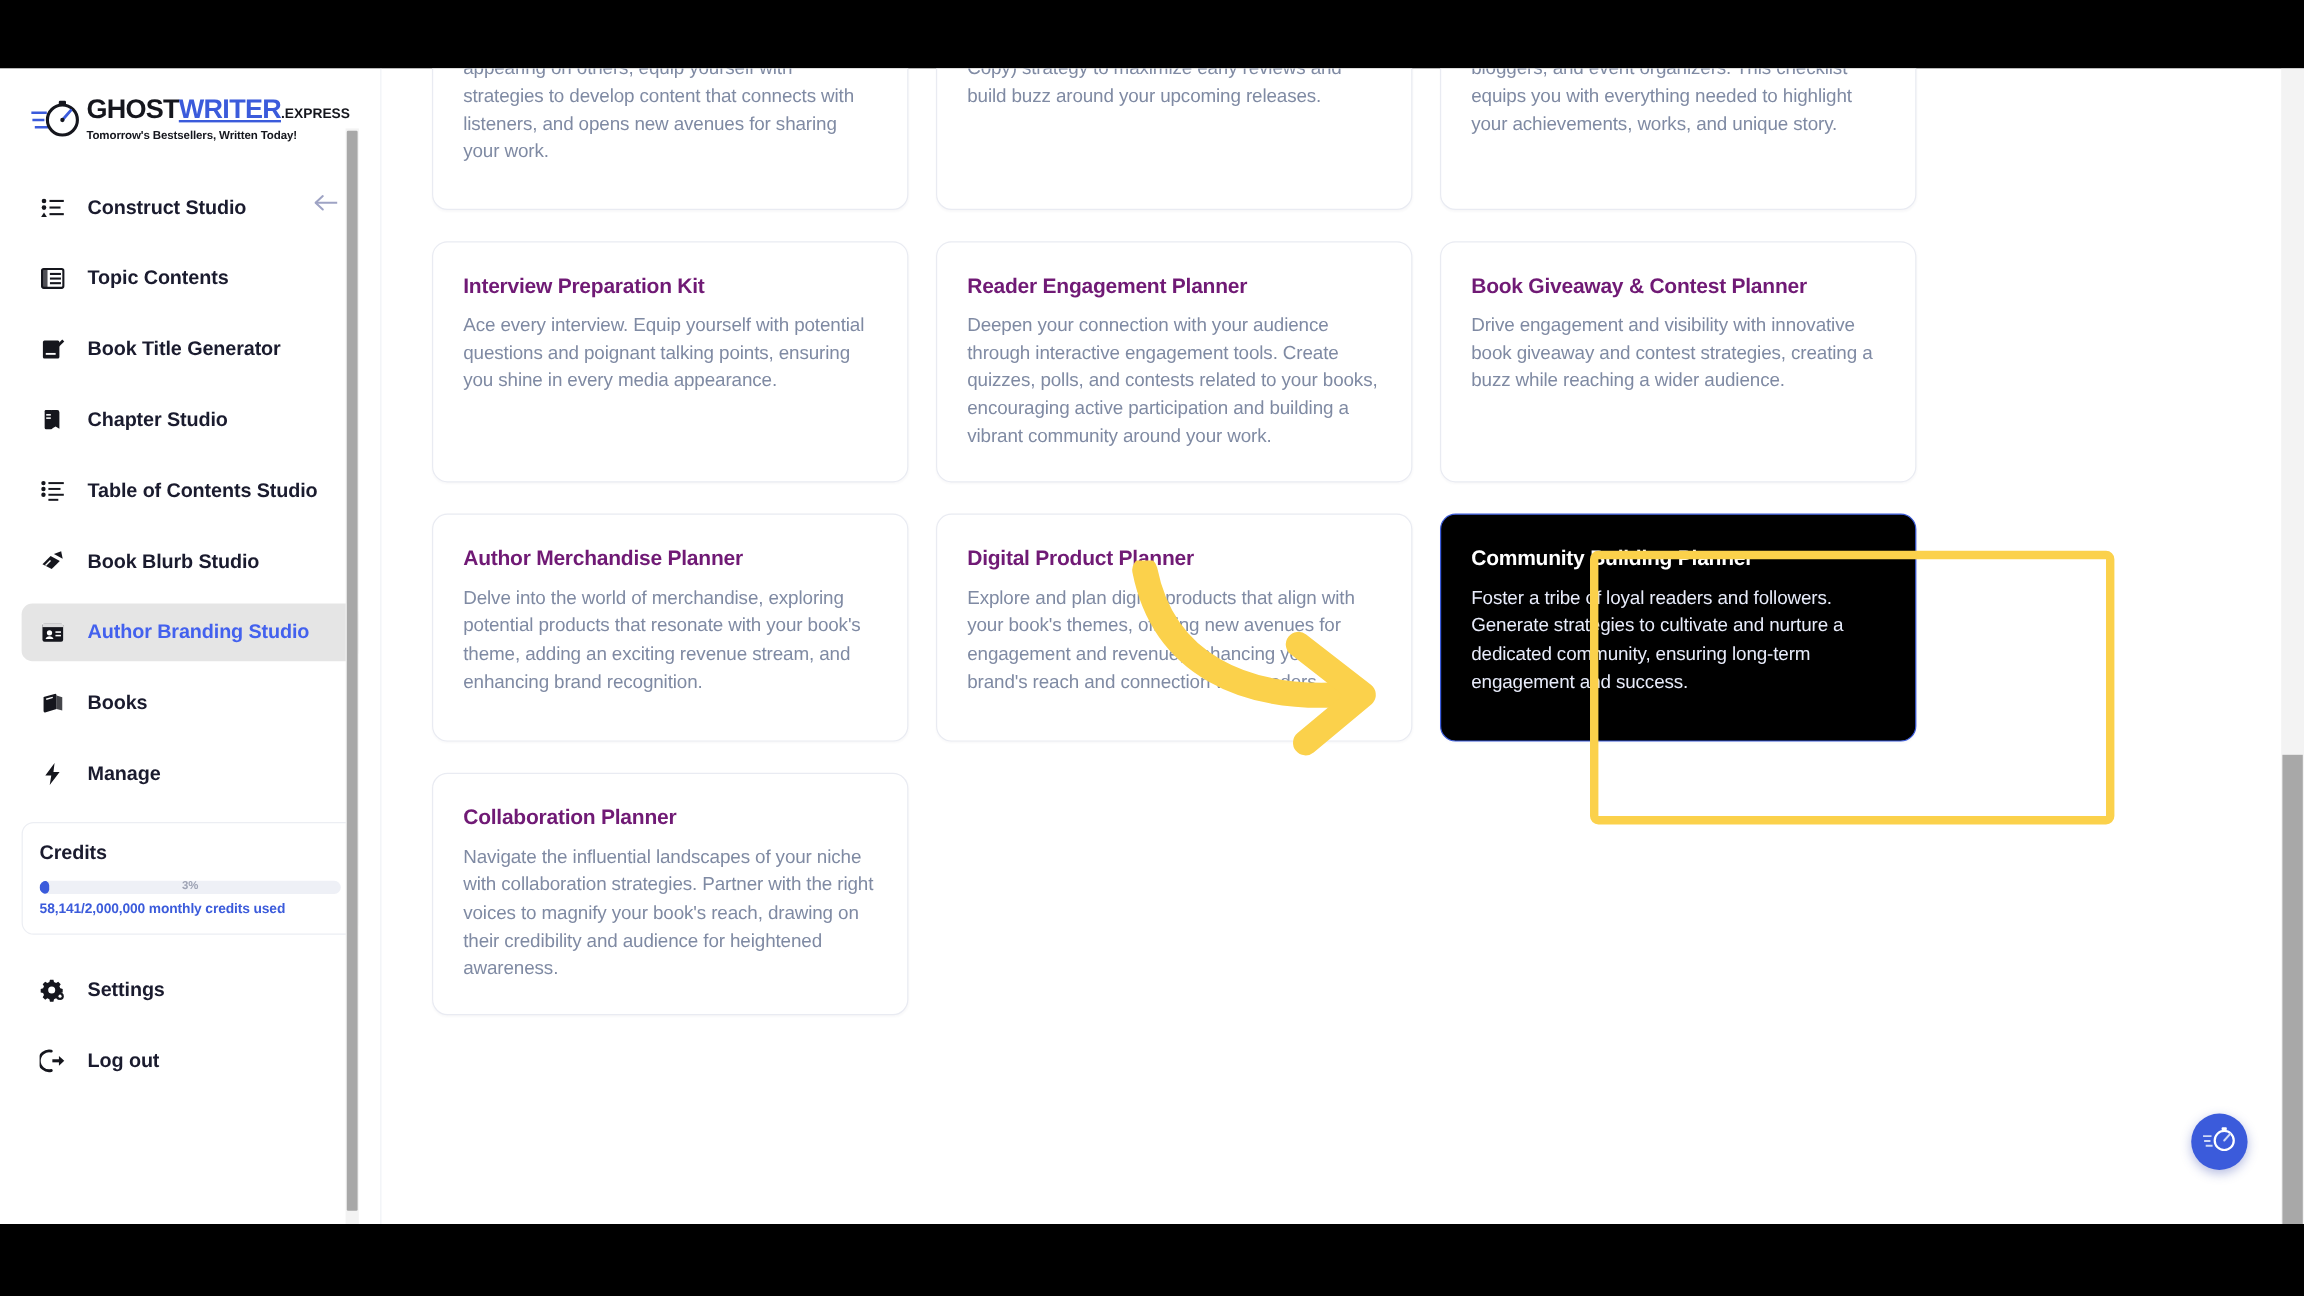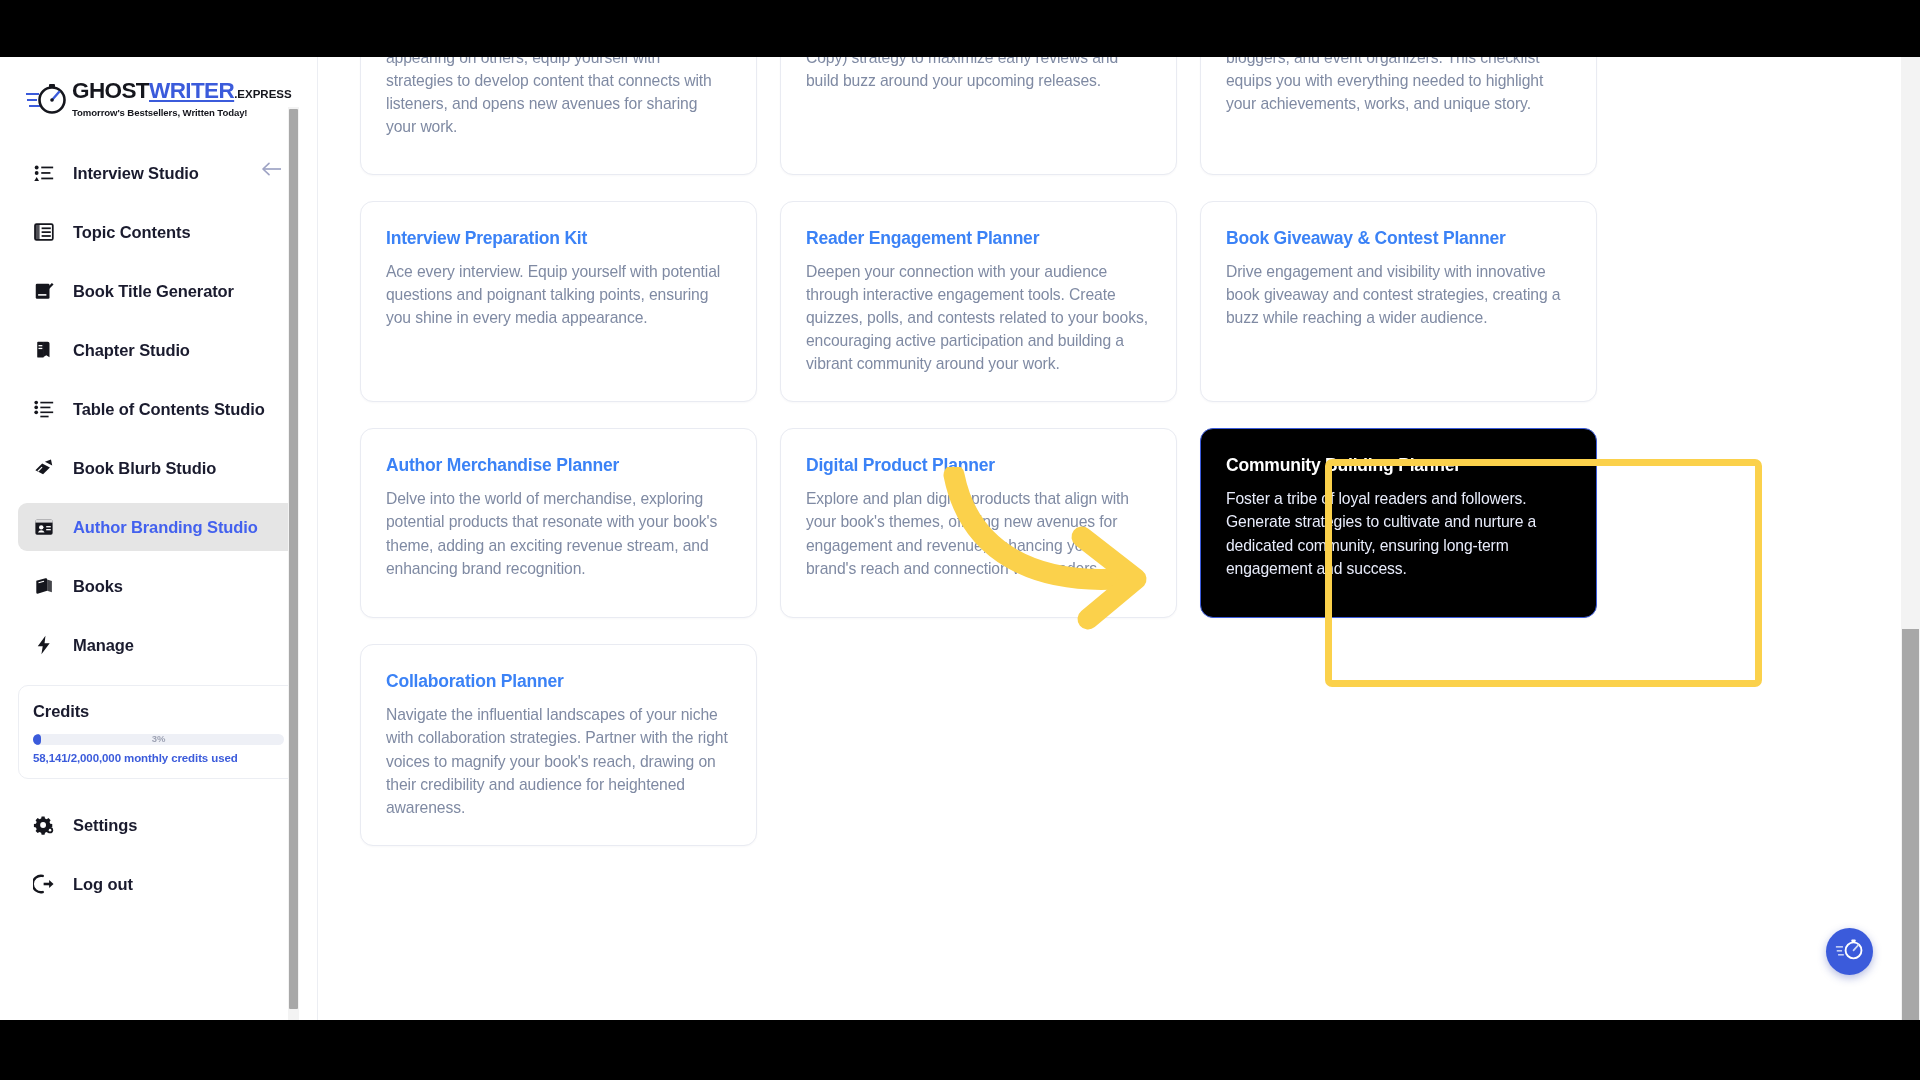--- a/index.html
+++ b/index.html
@@ -122,21 +122,21 @@
   .card {
     background: #ffffff;
     border: 1px solid #e9ebf2;
     border-radius: 13px;
     padding: 26px 25px;
     min-height: 190px;
     cursor: pointer;
     box-shadow: 0 1px 2px rgba(20,25,60,.03);
   }
   .card-title {
-    font-size: 17.5px; font-weight: 700; color: #3b82f6;
+    font-size: 17.5px; font-weight: 700; color: #701a75;
     letter-spacing: -0.2px; margin-bottom: 11px;
   }
   .card-desc {
     font-size: 15.7px; line-height: 1.47; color: #7f8aa3;
     letter-spacing: -0.1px;
   }
 
   
   .card.selected {
     background: #000000; border-color: #3b5bdb;
@@ -211,21 +211,21 @@
         <span class="nav-ico">
           <svg viewBox="0 0 24 24" width="22" height="22">
             <circle cx="4" cy="6" r="2.1" fill="#15161d"></circle>
               <rect x="9" y="5" width="13" height="1.9" fill="#15161d"></rect>
             <circle cx="4" cy="12" r="2.1" fill="#15161d"></circle>
               <rect x="9" y="11" width="10" height="1.9" fill="#15161d"></rect>
             <path d="M4 16.4 L6.6 20.6 L1.4 20.6 Z" fill="#15161d"></path>
               <rect x="9" y="17" width="13" height="1.9" fill="#15161d"></rect>
           </svg>
         </span>
-        <span class="nav-label">Interview Studio</span>
+        <span class="nav-label">Construct Studio</span>
       </div>
 
       <div class="nav-item">
         <span class="nav-ico">
           <svg viewBox="0 0 24 24" width="22" height="22">
             <rect x="2.2" y="3.4" width="19.4" height="17.2" rx="1.6" fill="none" stroke="#15161d" stroke-width="1.9"></rect>
             <rect x="2.2" y="3.4" width="5" height="17.2" fill="#15161d" opacity=".75"></rect>
             <rect x="9.4" y="7" width="10" height="1.9" fill="#15161d"></rect>
             <rect x="9.4" y="11.2" width="10" height="1.9" fill="#15161d"></rect>
             <rect x="9.4" y="15.4" width="10" height="1.9" fill="#15161d"></rect>

